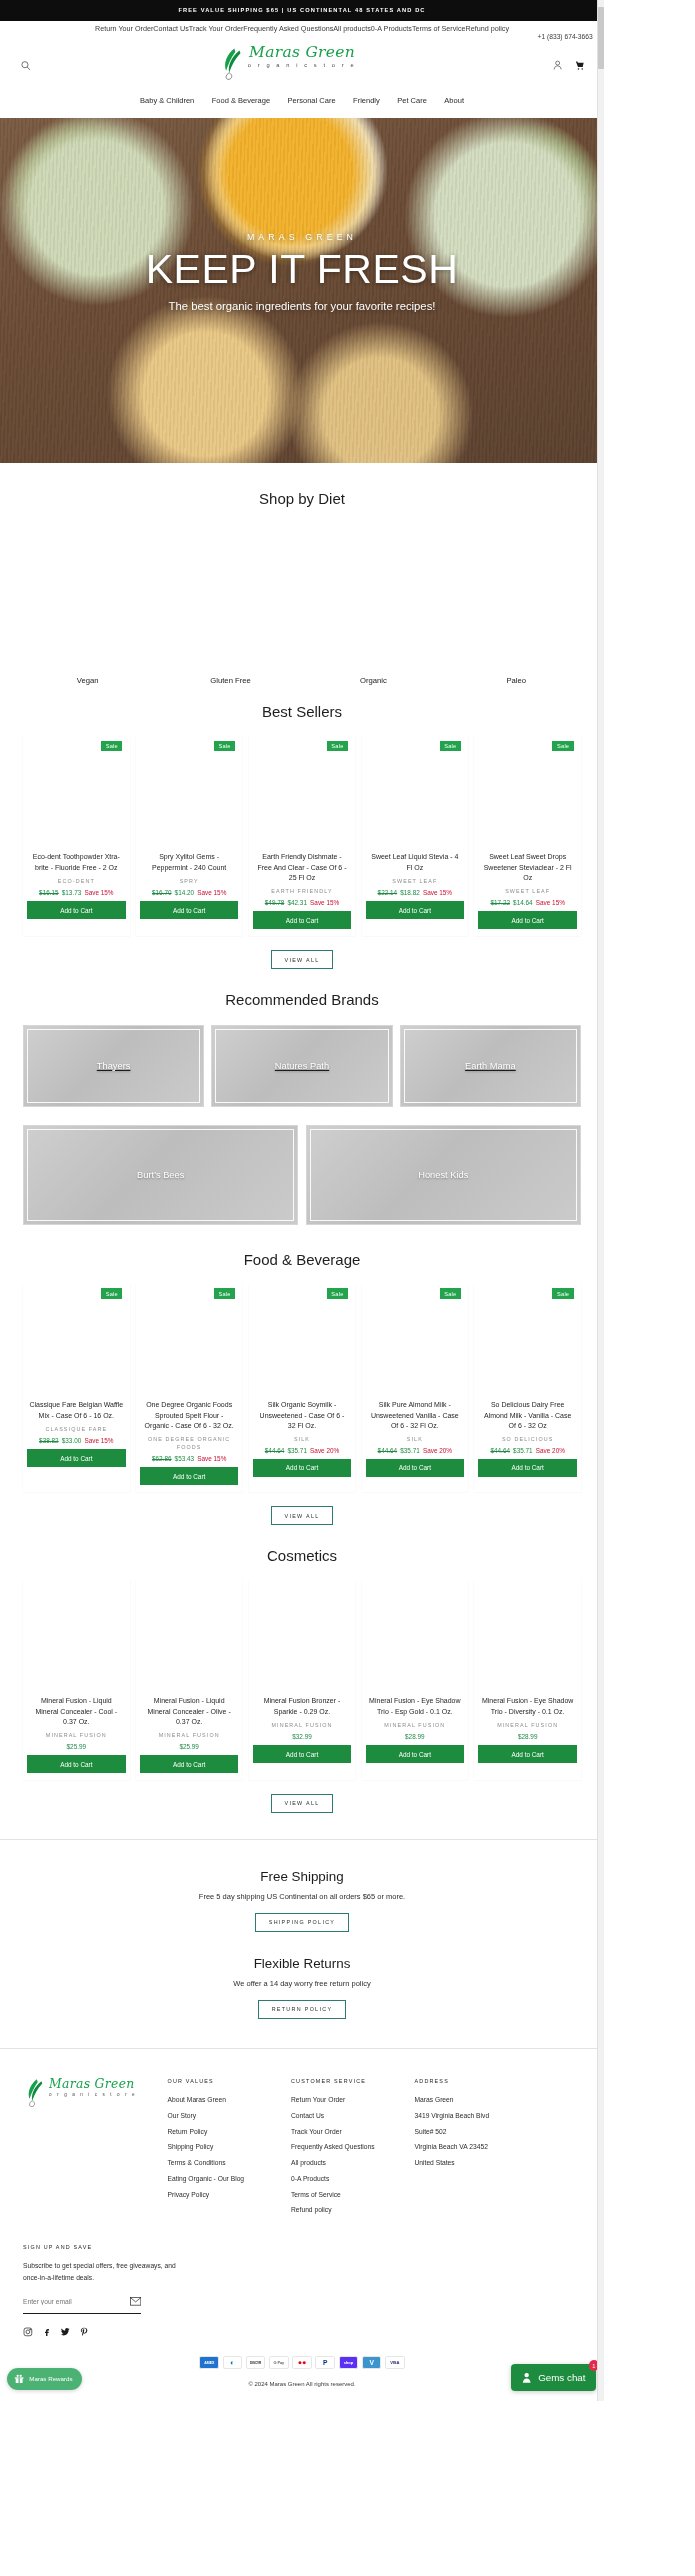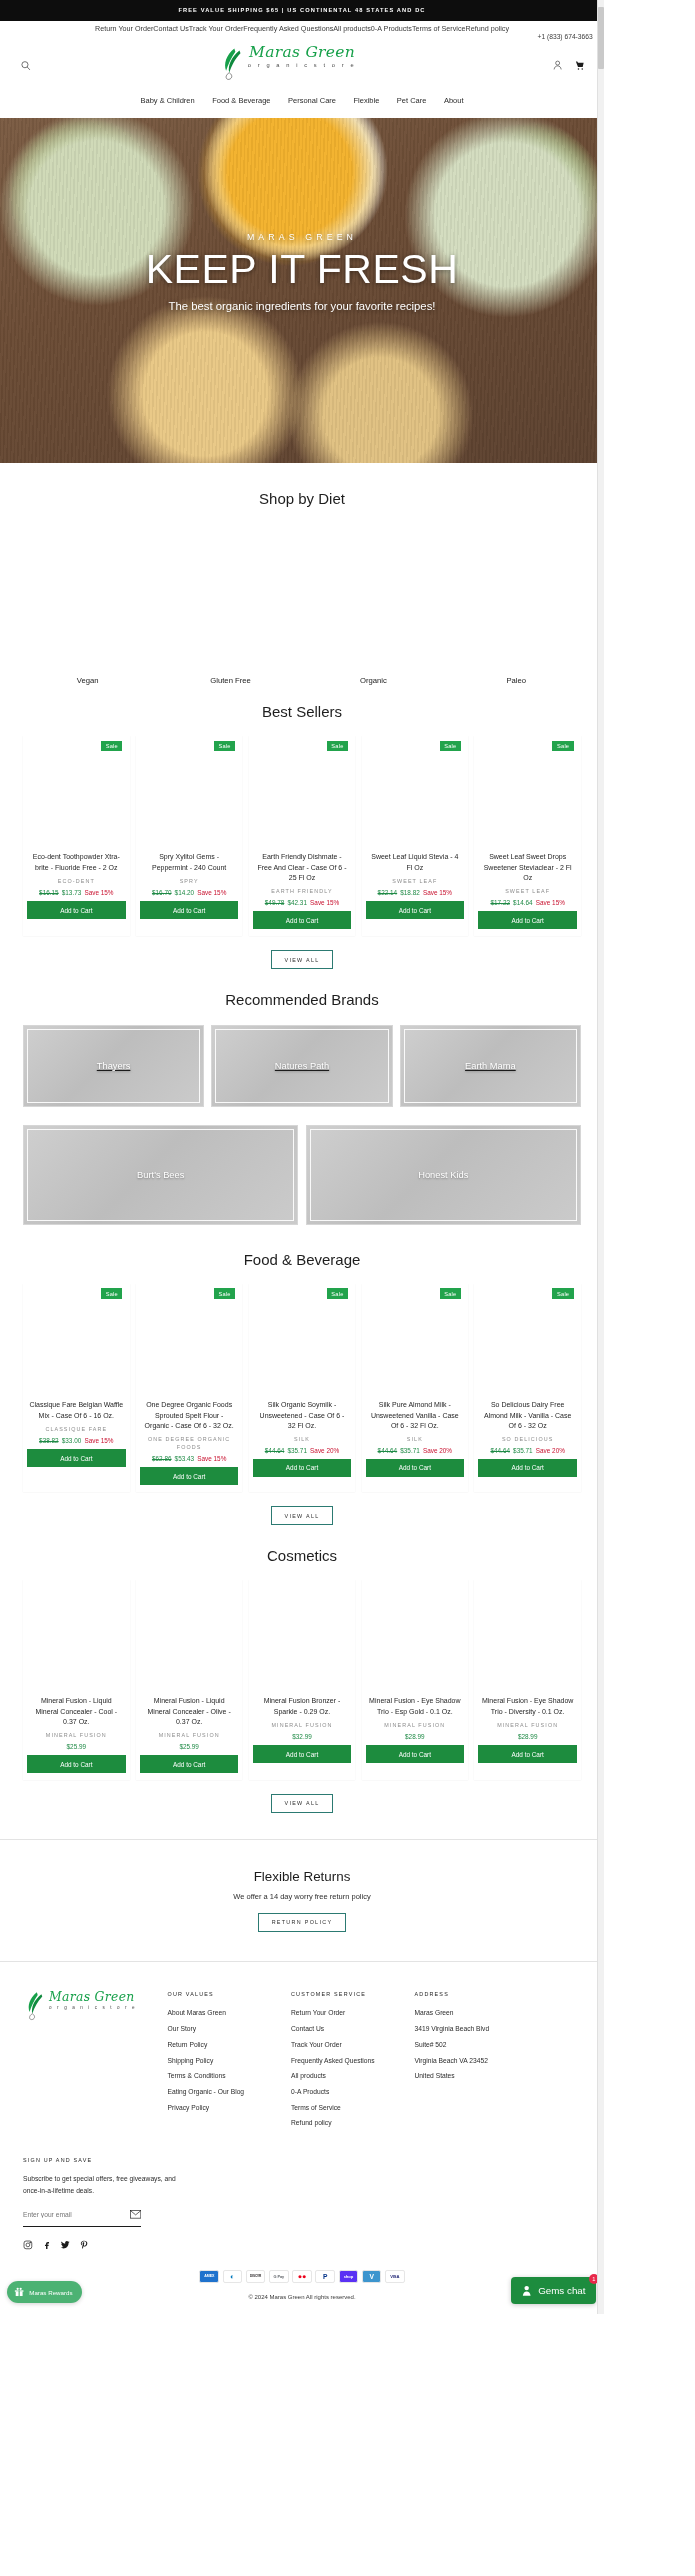--- a/index.html
+++ b/index.html
@@ -297,21 +297,21 @@
         <circle cx="9.5" cy="20" r="1.6" fill="#1c1c1c"></circle>
           <circle cx="17.5" cy="20" r="1.6" fill="#1c1c1c"></circle>
       </svg>
     </div>
   </div>
 
   <nav class="mainnav" id="mainnav">
       <a>Baby &amp; Children</a>
       <a>Food &amp; Beverage</a>
       <a>Personal Care</a>
-      <a>Flexible</a>
+      <a>Friendly</a>
       <a>Pet Care</a>
       <a>About</a>
     </nav>
 
   <div class="hero">
     <div class="hero-bg"></div>
     <div class="hero-text">
       <div class="hero-kicker">MARAS GREEN</div>
       <div class="hero-title">KEEP IT FRESH</div>
       <div class="hero-sub">The best organic ingredients for your favorite recipes!</div>
@@ -510,20 +510,27 @@
     <button class="atc-btn">Add to Cart</button>
   </div>
       </div>
     <div class="viewall-wrap">
       <button class="viewall">VIEW ALL</button>
     </div>
   </section>
 
   <div class="promo" id="promo-strip">
       <div class="block">
+       <h3>Free Shipping</h3>
+       <p>Free 5 day shipping US Continental on all orders $65 or more.</p>
+       <div class="viewall-wrap">
+          <button class="viewall">SHIPPING POLICY</button>
+        </div>
+     </div>
+      <div class="block">
        <h3>Flexible Returns</h3>
        <p>We offer a 14 day worry free return policy</p>
        <div class="viewall-wrap">
           <button class="viewall">RETURN POLICY</button>
         </div>
      </div>
     </div>
 
   <div class="footer">
     <div class="foot-logo">

